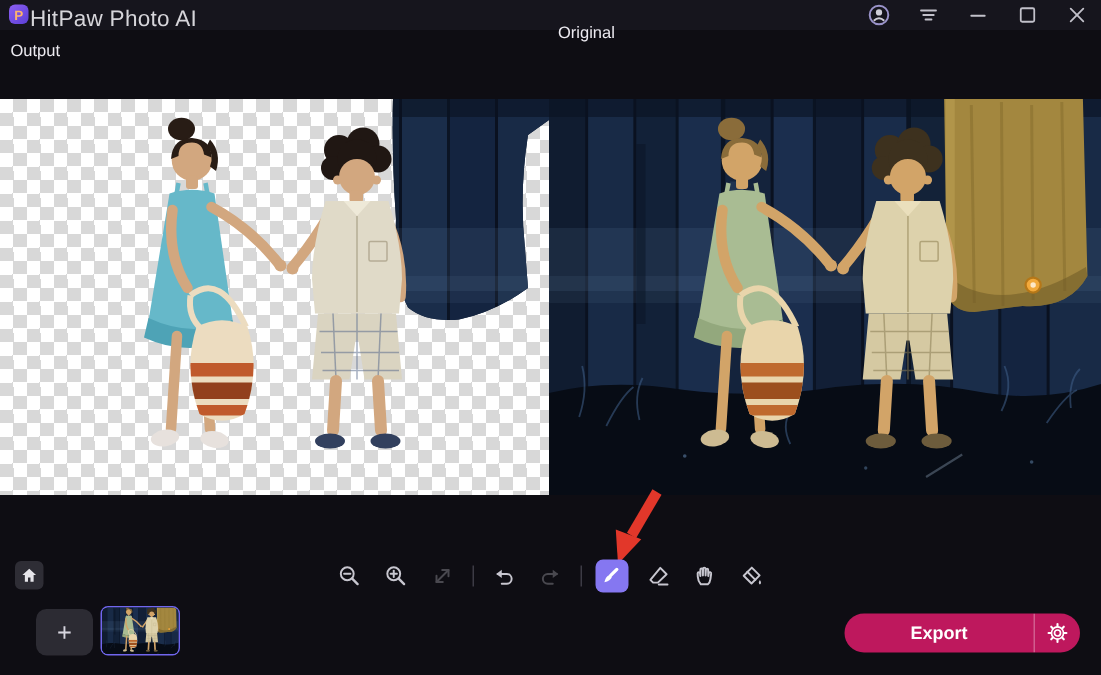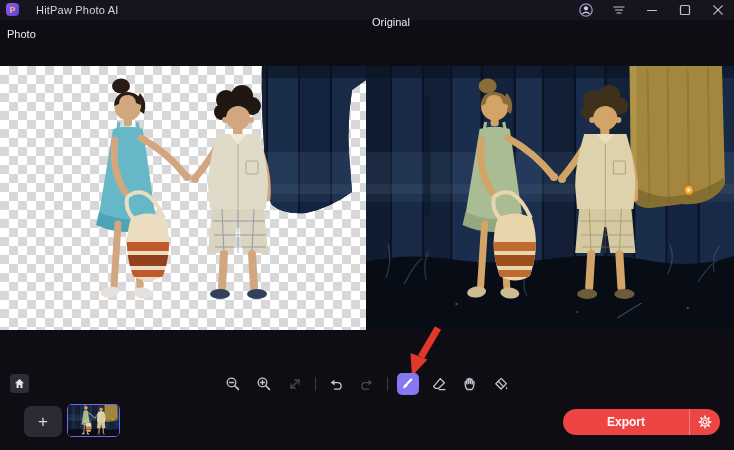--- a/index.html
+++ b/index.html
@@ -5,21 +5,21 @@
   * { margin:0; padding:0; box-sizing:border-box; }
   html,body { background:#000; }
   body { font-family:"Liberation Sans", sans-serif; }
   .window { position:relative; width:734px; height:450px; background:#0e0d13; overflow:hidden; }
 
   
   .titlebar { position:absolute; top:0; left:0; right:0; height:20px; background:#16151d; display:flex; align-items:center; }
   .logo { position:absolute; left:6px; top:3px; width:13px; height:13px; border-radius:4px;
           background:linear-gradient(135deg,#8d5ff2,#5b3fd6); color:#ffb36b; font-size:9px; font-weight:bold;
           display:flex; align-items:center; justify-content:center; }
-  .app-title { position:absolute; left:36px; top:4px; font-size:11px; color:#d6d5da; letter-spacing:.2px; }
+  .app-title { position:absolute; left:20px; top:4px; font-size:15px; color:#d6d5da; letter-spacing:.2px; }
   .tb-right { position:absolute; right:8px; top:0; height:20px; display:flex; align-items:center; gap:17px; }
   .tb-btn { width:16px; height:16px; border:none; background:transparent; display:flex; align-items:center; justify-content:center; cursor:pointer; padding:0; }
   .tb-btn svg { display:block; }
 
   
   .pane-label { position:absolute; font-size:11px; color:#eceaf0; }
   .label-output { left:7px; top:28px; }
   .label-original { left:372px; top:16px; }
 
   
@@ -54,21 +54,21 @@
 
   
   .add-btn { position:absolute; left:24px; top:406px; width:38px; height:31px; border:none; border-radius:7px;
              background:#2c2b33; color:#d6d5de; font-size:17px; line-height:1; cursor:pointer;
              display:flex; align-items:center; justify-content:center; }
   .thumb { position:absolute; left:67px; top:404px; width:53px; height:33px; border:1.5px solid #7166ee; border-radius:5px;
            background:#0f1b2e; padding:0; cursor:pointer; overflow:hidden; }
   .thumb svg { display:block; width:100%; height:100%; }
 
   .export-btn { position:absolute; left:563px; top:409px; width:157px; height:26px; border:none; border-radius:13px;
-                background:#ef4444; display:flex; align-items:stretch; cursor:pointer; padding:0; overflow:hidden; }
+                background:#be185d; display:flex; align-items:stretch; cursor:pointer; padding:0; overflow:hidden; }
   .export-label { flex:1; display:flex; align-items:center; justify-content:center;
                   color:#ffffff; font-size:12px; font-weight:bold; }
   .export-gear { width:31px; border-left:1px solid rgba(255,255,255,.3); display:flex; align-items:center; justify-content:center; }
 
   .stroke-ic { stroke:#c7c6cf; stroke-width:1.3; fill:none; stroke-linecap:round; stroke-linejoin:round; }
   .tbar-ic  { stroke:#c2c1ca; stroke-width:1.2; fill:none; stroke-linecap:round; }
 </style>
 </head>
 <body>
 
@@ -247,21 +247,21 @@
       </button>
       <button class="tb-btn">
         <svg width="16" height="16" viewBox="0 0 16 16" class="tbar-ic">
           <line x1="3.8" y1="3.8" x2="12.2" y2="12.2"></line>
             <line x1="12.2" y1="3.8" x2="3.8" y2="12.2"></line>
         </svg>
       </button>
     </div>
   </div>
 
-  <div class="pane-label label-output">Photo</div>
+  <div class="pane-label label-output">Output</div>
   <div class="pane-label label-original">Original</div>
 
   <div class="canvas">
     <div class="pane pane-output">
       <svg class="scene natural" viewBox="0 0 366 264" preserveAspectRatio="none">
         <use href="#planks" clip-path="url(#remClip)"></use>
         <use href="#kids"></use>
       </svg>
     </div>
     <div class="pane pane-original">

